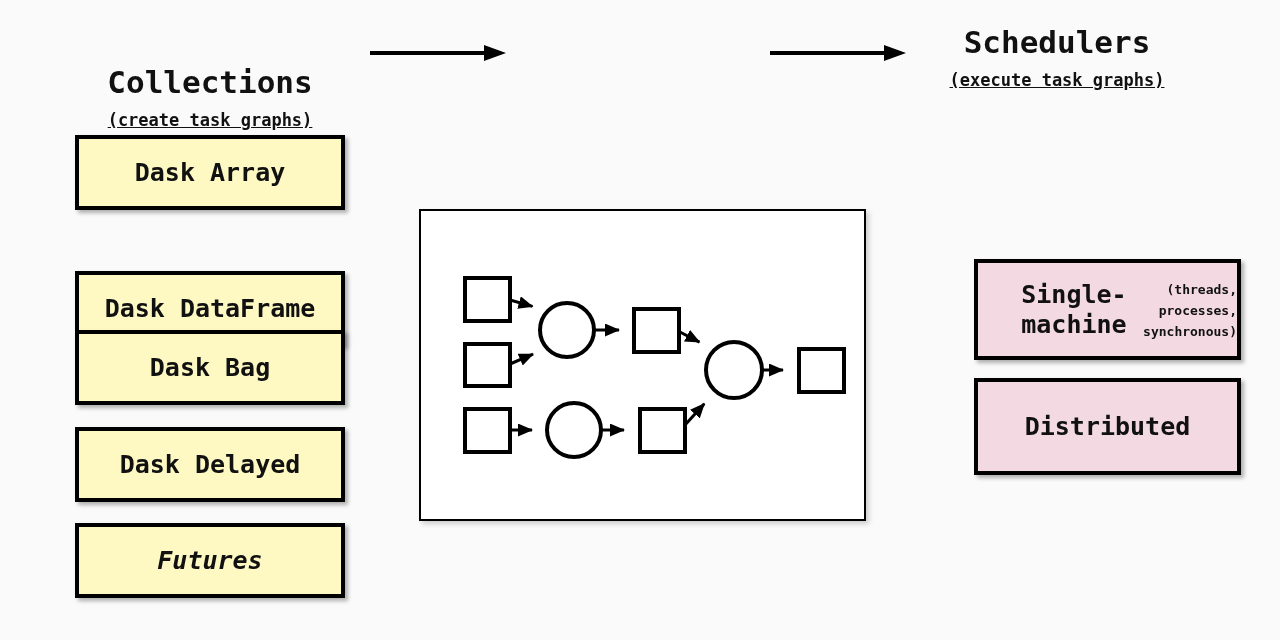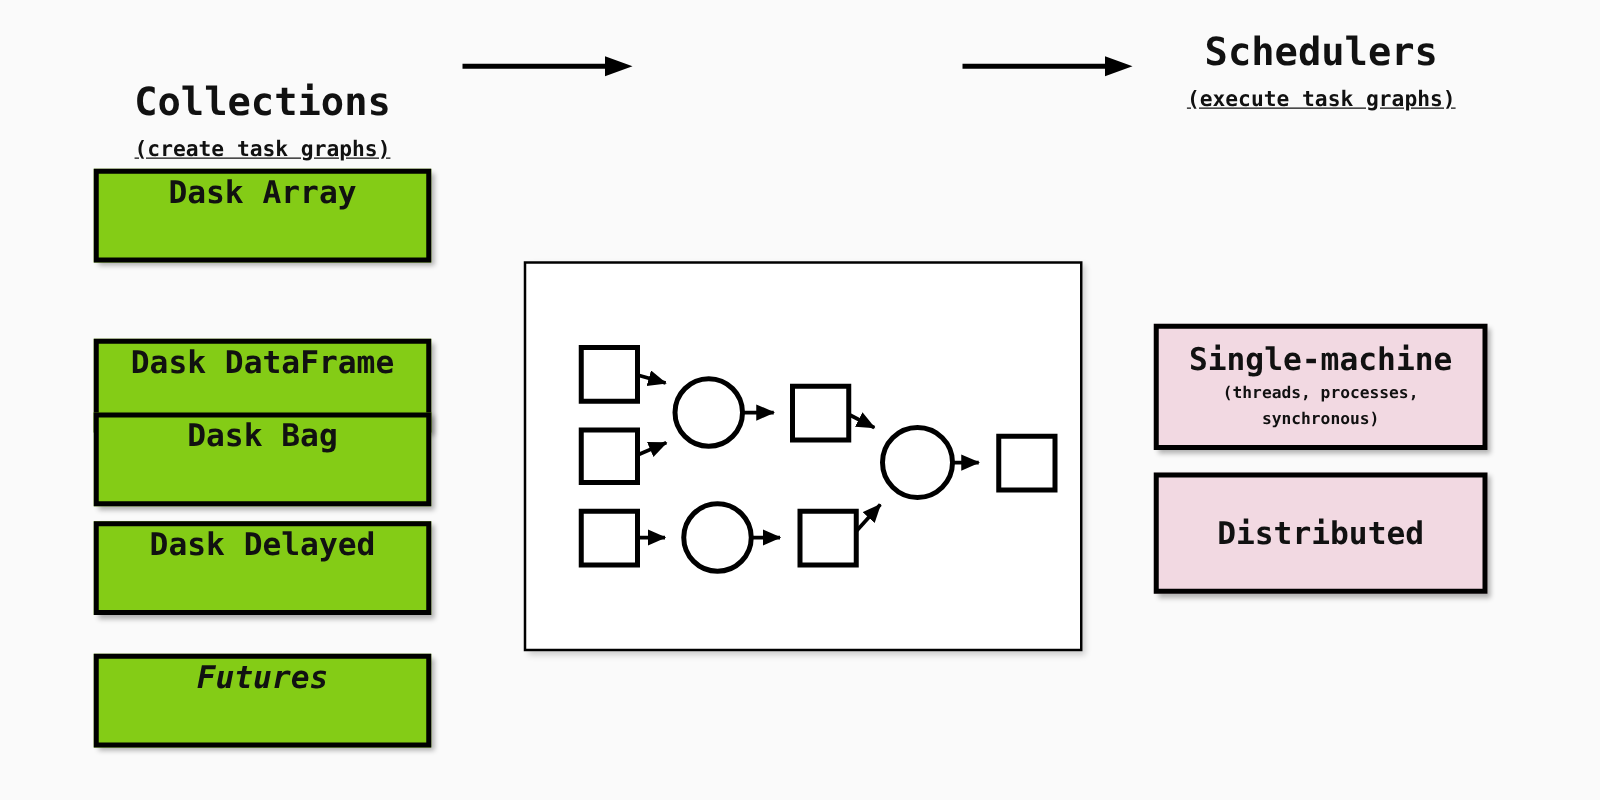--- a/index.html
+++ b/index.html
@@ -11,41 +11,41 @@
   .hdr { position:absolute; text-align:center; }
   .hdr-title { font-size:31px; font-weight:bold; line-height:40px; letter-spacing:0px; }
   .hdr-sub { font-size:17px; font-weight:bold; line-height:26px; margin-top:5px;text-decoration:underline; }
   .hdr-collections { left:35px; top:14px; width:350px;margin-top:48px; }
   .hdr-taskgraph { left:487px; top:36px; width:300px; }
   .hdr-schedulers { left:882px; top:22px; width:350px; }
   .arrow-svg { position:absolute; display:block; }
 
   .cbox {
     position:absolute; left:75px; width:270px; height:75px;
-    background:#84cc16; border:4px solid #000; box-sizing:border-box;
+    background:#fef9c3; border:4px solid #000; box-sizing:border-box;
     box-shadow:3px 3px 4px rgba(0,0,0,0.30);
-    display:flex; justify-content:center;
+    display:flex; align-items:center; justify-content:center;
     font-size:25px; font-weight:bold;
   }
   .cbox-1 { top:135px; } .cbox-2 { top:235px;margin-top:36px; } .cbox-3 { top:330px; }
-  .cbox-4 { top:417px; } .cbox-5 { top:523px;font-style:italic; }
+  .cbox-4 { top:427px; } .cbox-5 { top:523px;font-style:italic; }
 
   .panel {
     position:absolute; left:419px; top:209px; width:447px; height:312px;
     background:#ffffff; border:2px solid #000; box-sizing:border-box;
     box-shadow:3px 3px 5px rgba(0,0,0,0.18);
   }
   .panel svg { display:block; width:443px; height:308px; }
 
   .sbox {
-    position:absolute; left:923px; width:267px;
+    position:absolute; left:974px; width:267px;
     background:#f2d9e2; border:4px solid #000; box-sizing:border-box;
     box-shadow:3px 3px 4px rgba(0,0,0,0.30);
-    display:flex; flex-direction:column; align-items:center; justify-content:center;
-    font-weight:bold; text-align:center;
+    display:flex; flex-direction:row; align-items:center; justify-content:center;
+    font-weight:bold; text-align:right;
   }
   .sbox-1 { top:259px; height:101px; }
   .sbox-2 { top:378px; height:97px; }
   .sbox-label { font-size:25px; line-height:30px; }
   .sbox-sublabel { font-size:13px; line-height:21px; white-space:pre-line; margin-top:1px; }
 </style>
 </head>
 <body>
 
 <div class="canvas">

